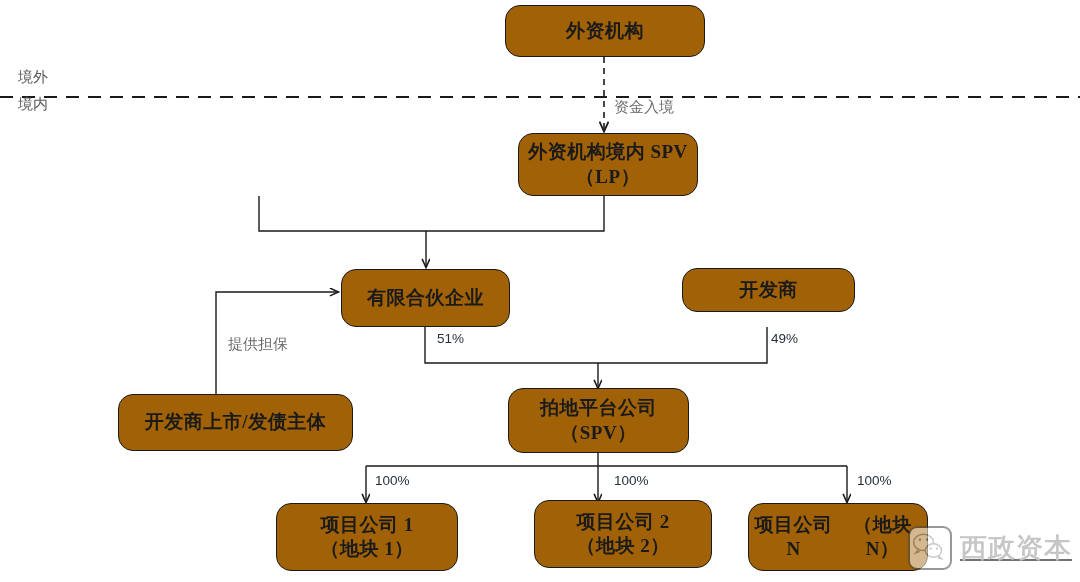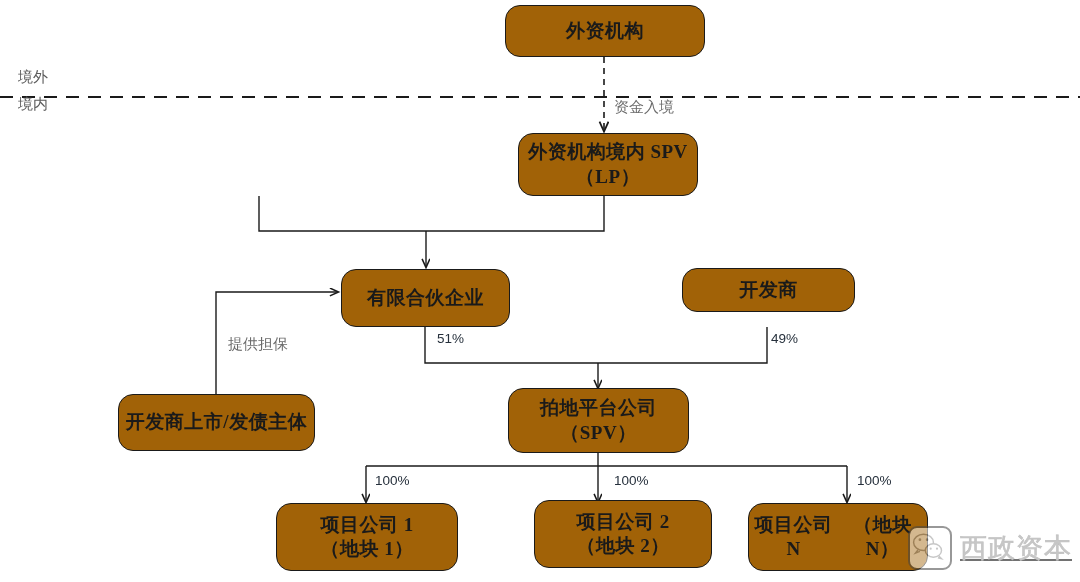--- a/index.html
+++ b/index.html
@@ -134,21 +134,21 @@
 
   <div class="node" style="left:518px; top:133px; width:180px; height:63px; flex-direction:column;">
     <span>外资机构境内 SPV</span>
     <span class="line2">（LP）</span>
   </div>
 
   <div class="node" style="left:341px; top:269px; width:169px; height:58px;">有限合伙企业</div>
 
   <div class="node" style="left:682px; top:268px; width:173px; height:44px;">开发商</div>
 
-  <div class="node" style="left:118px; top:394px; width:197px; height:57px;">开发商上市/发债主体</div>
+  <div class="node" style="left:118px; top:394px; width:235px; height:57px;">开发商上市/发债主体</div>
 
   <div class="node" style="left:508px; top:388px; width:181px; height:65px; flex-direction:column;">
     <span>拍地平台公司</span>
     <span class="line2">（SPV）</span>
   </div>
 
   <div class="node" style="left:276px; top:503px; width:182px; height:68px; flex-direction:column;">
     <span>项目公司 1</span>
     <span class="line2">（地块 1）</span>
   </div>

